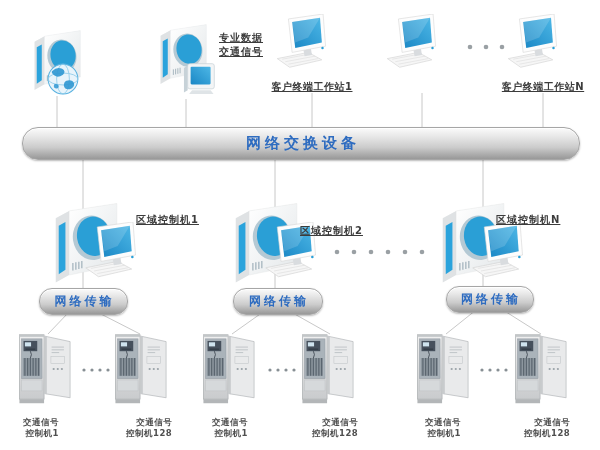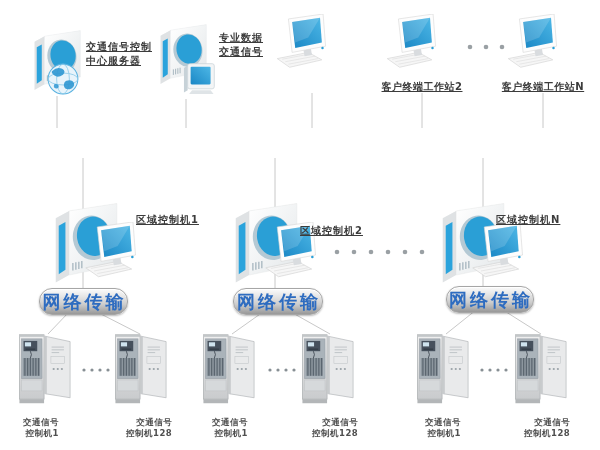--- a/index.html
+++ b/index.html
@@ -20,21 +20,21 @@
     border:1px solid #a6a6a6;
     border-radius:16px;
     box-shadow:0 1px 2px rgba(0,0,0,.28), inset 0 1px 0 #ffffff;
     display:flex; align-items:center; justify-content:center;
   }
   .pill-large-text {
     font-weight:bold; font-size:15px; letter-spacing:4px;
     color:#2e6cc0; text-indent:4px; white-space:nowrap;
   }
   .pill-small-text {
-    font-weight:bold; font-size:18px; letter-spacing:3px;
+    font-weight:bold; font-size:12px; letter-spacing:3px;
     color:#2e6cc0; text-indent:2px; white-space:nowrap;
   }
   
   .lbl {
     z-index:4; color:#3c3c3c; font-weight:bold;
     font-size:10px; line-height:14px; letter-spacing:1px; white-space:nowrap;text-decoration:underline;
   }
   .lbl-center { text-align:center; letter-spacing:0.5px; }
   .cab-lbl {
     z-index:4; color:#4f4f4f; font-weight:bold;
@@ -174,50 +174,49 @@
         <circle cx="506" cy="370" r="1.6"></circle>
     </g>
   </svg>
 
   <svg class="abs node icon" style="left:30px;top:25px;width:56px;height:66px">
       <use href="#sym-tower"></use>
     </svg>
   <svg class="abs node icon" style="left:46px;top:62px;width:34px;height:34px">
       <use href="#sym-globe"></use>
     </svg>
-  <div class="abs lbl" style="left:86px;top:40px">
-    <span style="display:block">交通信号控制</span>
-    <span style="display:block">中心服务器</span>
-  </div>
 
   <svg class="abs node icon" style="left:156px;top:19px;width:56px;height:66px">
       <use href="#sym-tower"></use>
     </svg>
   <svg class="abs node icon" style="left:181px;top:59px;width:37px;height:36px">
       <use href="#sym-crt"></use>
     </svg>
   <div class="abs lbl" style="left:219px;top:31px">
     <span style="display:block">专业数据</span>
     <span style="display:block">交通信号</span>
   </div>
 
   <svg class="abs node icon" style="left:276px;top:14px;width:62px;height:57px">
       <use href="#sym-monitor"></use>
     </svg>
+  <div class="abs lbl lbl-center" style="left:252px;top:80px;width:120px">客户终端工作站1</div>
 
   <svg class="abs node icon" style="left:386px;top:14px;width:62px;height:57px">
       <use href="#sym-monitor"></use>
     </svg>
-  <div class="abs lbl lbl-center" style="left:362px;top:80px;width:120px">客户终端工作站2</div>
 
   <svg class="abs node icon" style="left:507px;top:14px;width:62px;height:57px">
       <use href="#sym-monitor"></use>
     </svg>
   <div class="abs lbl lbl-center" style="left:483px;top:80px;width:120px">客户终端工作站N</div>
 
+  <div class="abs pill" style="left:22px;top:127px;width:556px;height:31px">
+    <span class="pill-large-text">网络交换设备</span>
+  </div>
 
   <svg class="abs node icon" style="left:48px;top:196px;width:104px;height:88px">
       <use href="#sym-rcgroup"></use>
     </svg>
   <div class="abs lbl" style="left:136px;top:213px">区域控制机1</div>
 
   <svg class="abs node icon" style="left:228px;top:196px;width:104px;height:88px">
       <use href="#sym-rcgroup"></use>
     </svg>
   <div class="abs lbl" style="left:300px;top:224px">区域控制机2</div>

